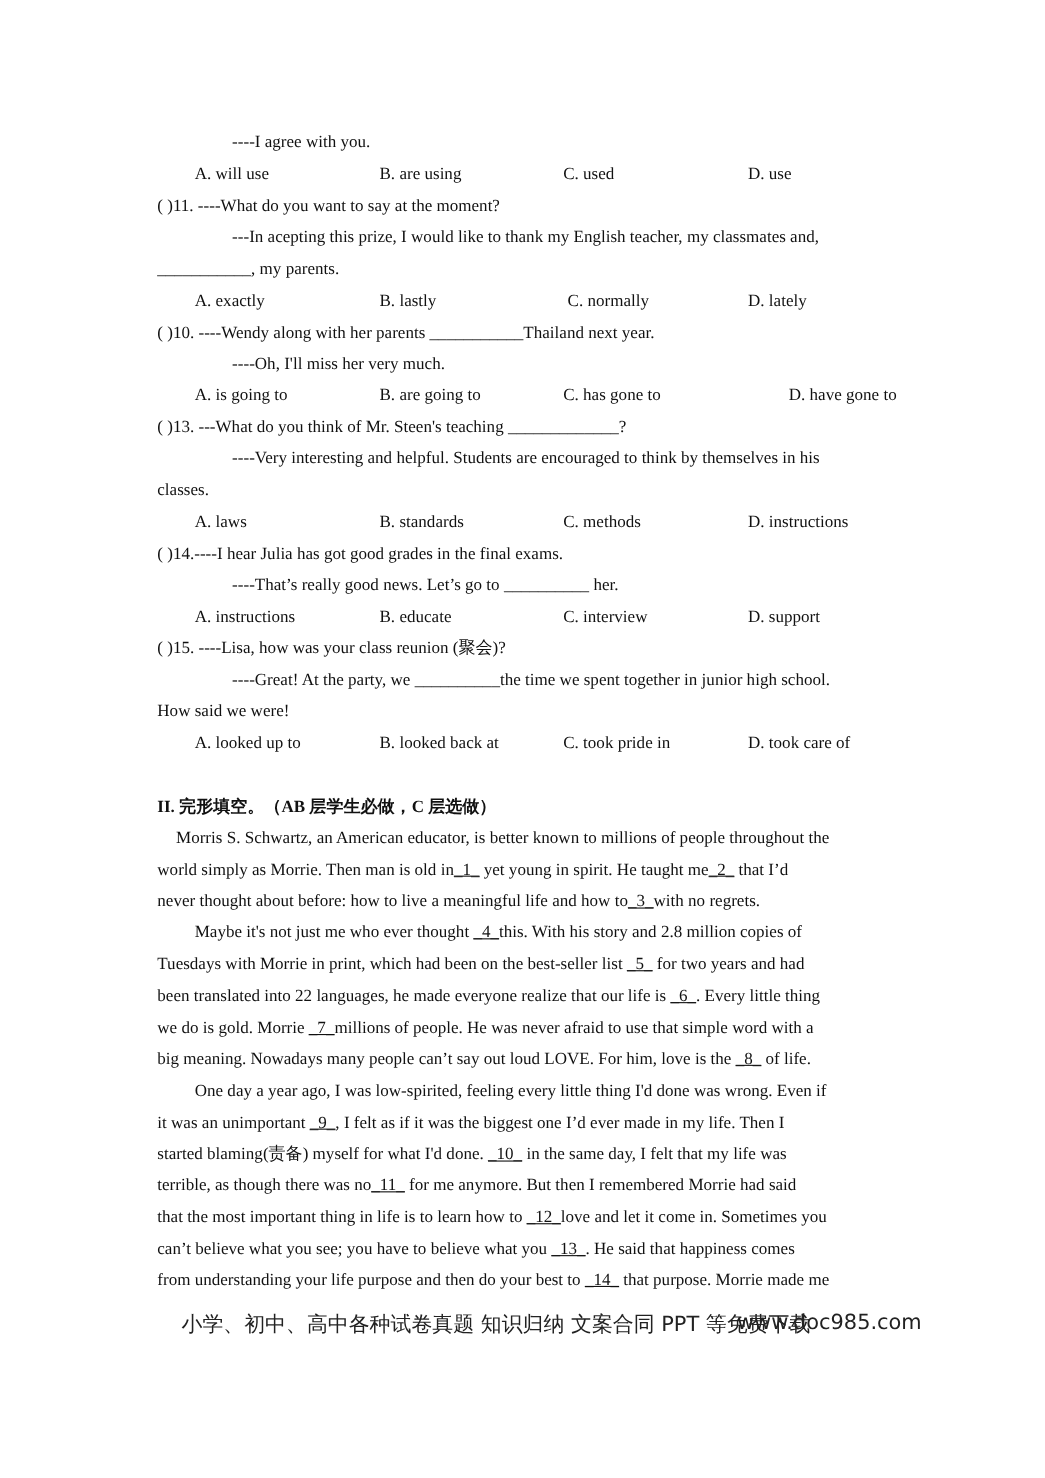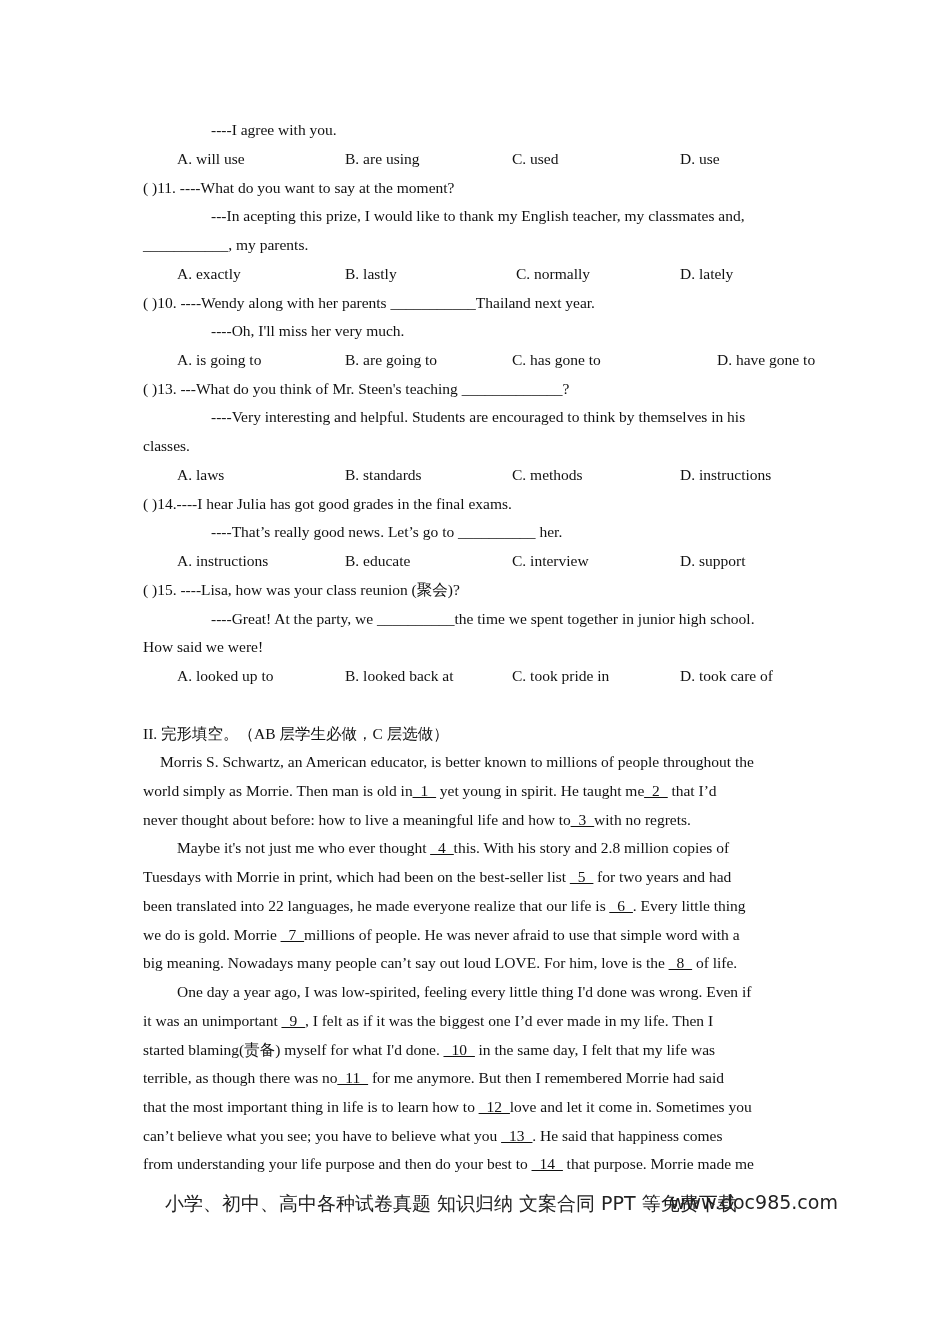--- a/index.html
+++ b/index.html
@@ -2,21 +2,21 @@
 <html><head>
 <meta charset="utf-8">
 <style>
   html, body { margin: 0; padding: 0; background: #ffffff; }
   body { width: 950px; height: 1344px; position: relative; overflow: hidden;
          font-family: "Liberation Serif", "DejaVu Serif", serif; color: #111; font-size: 15.5px; }
   .line { position: absolute; white-space: nowrap; line-height: 20px; }
   .opt { position: absolute; white-space: nowrap; line-height: 20px; }
   .u { text-decoration: underline; }
   .i { }
-  .heading { font-weight: normal; }
+  .heading { font-weight: bold; }
   .footer { position: absolute; top: 1191px; left: 165px; font-family: "DejaVu Sans", "Liberation Sans", sans-serif;
             font-size: 19px; color: #222; white-space: nowrap; }
   .footer .url { position: absolute; left: 505px; top: 0; text-align: right; }
 </style>
 </head>
 <body>
 
 <div class="line" style="top:120px;left:211px">----I agree with you.</div>
 <div class="opt" style="top:149px;left:177px">A. will use</div>
 <div class="opt" style="top:149px;left:345px">B. are using</div>

